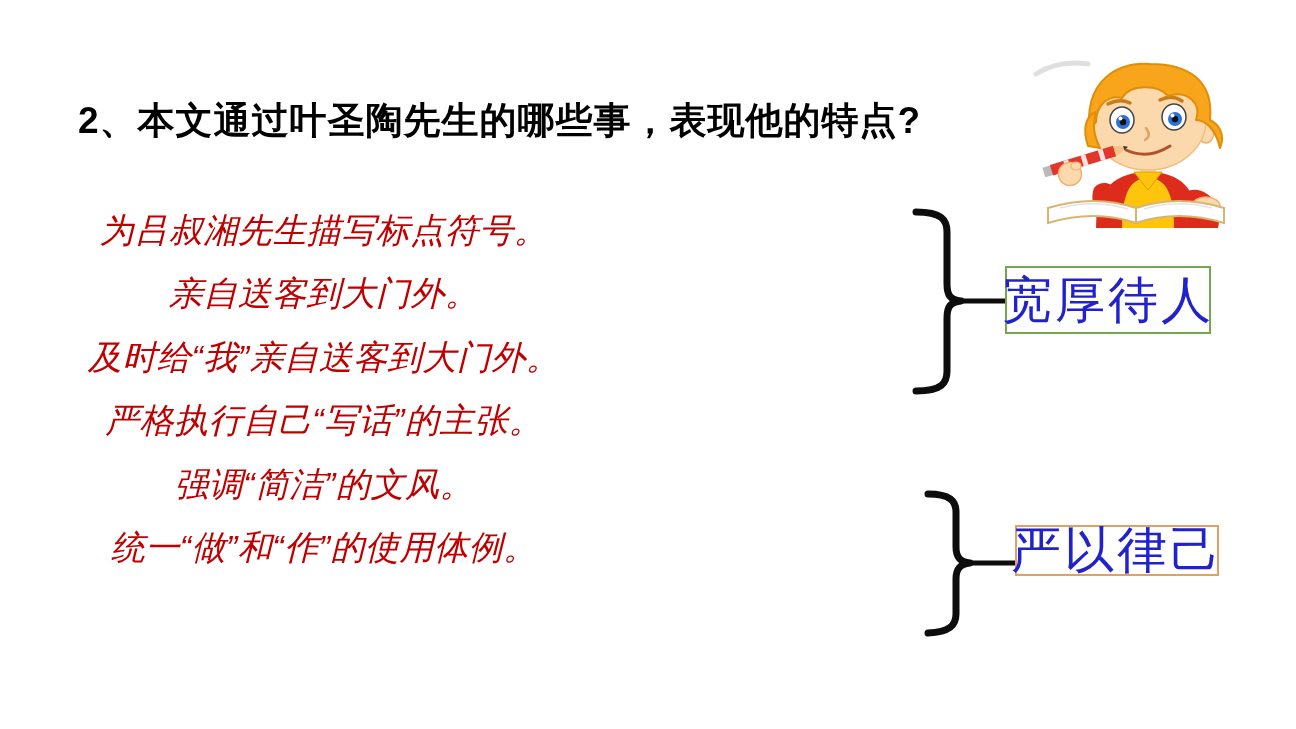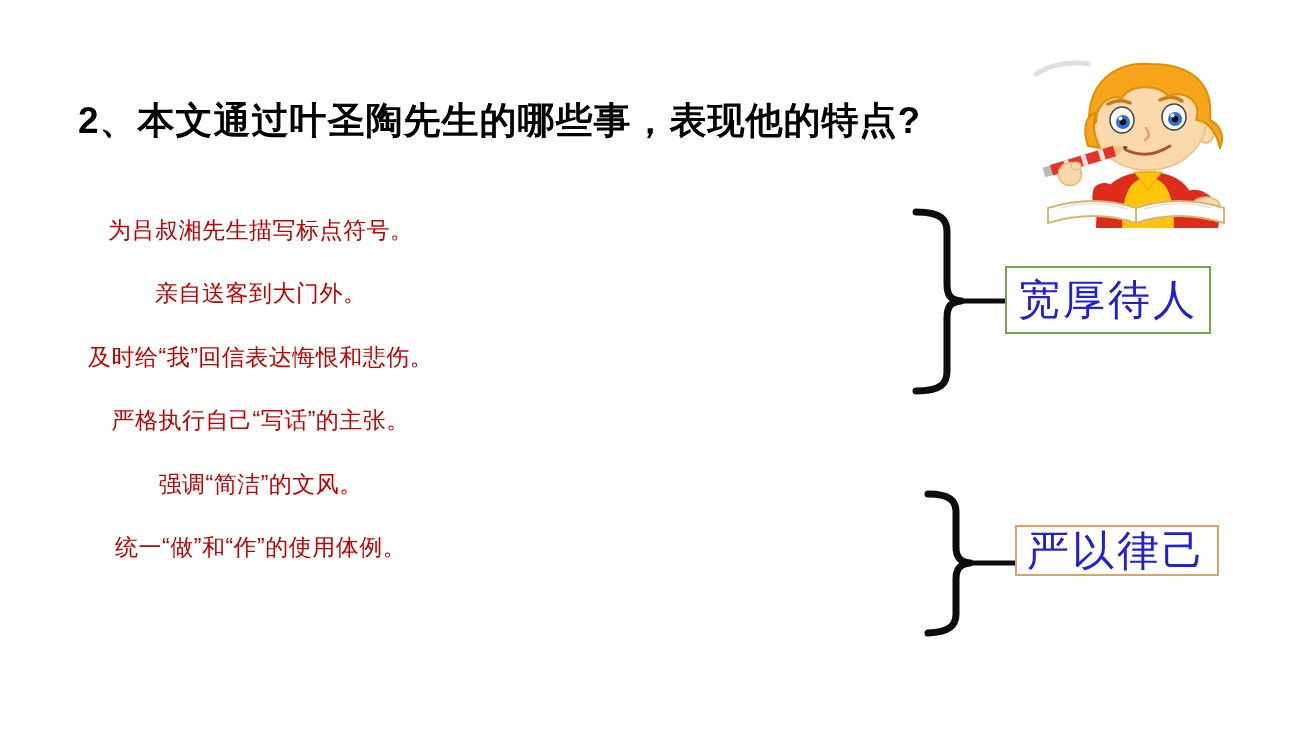--- a/index.html
+++ b/index.html
@@ -17,53 +17,53 @@
     position:relative;
   }
   .slide{position:absolute;inset:0;background:var(--bg);text-align:center;}
   .slide-title{
     position:absolute;left:78px;top:96px;
     font-size:37px;font-weight:700;color:var(--title-color);
     letter-spacing:1px;white-space:nowrap;
   }
   .question-list{
     position:absolute;left:88px;top:199px;
-    font-size:23px;font-weight:500;color:var(--item-color);
-    line-height:63.4px;white-space:nowrap;letter-spacing:0.5px;
+    font-size:34px;font-weight:500;color:var(--item-color);
+    line-height:63.4px;white-space:nowrap;letter-spacing:0.5px;font-style:italic;
   }
   .braces-overlay{
     position:absolute;left:0;top:0;width:1296px;height:729px;
     pointer-events:none;
   }
   .braces-overlay path{fill:none;stroke:var(--brace-color);stroke-linecap:round;stroke-linejoin:round;}
   .brace{stroke-width:7px;}
   .connector{stroke-width:5px;}
   .group-box{
     position:absolute;display:flex;align-items:center;justify-content:center;
     background:#fff;
-    font-size:42px;font-weight:500;color:var(--label-color);
+    font-size:50px;font-weight:500;color:var(--label-color);
     letter-spacing:3px;white-space:nowrap;
   }
   .group-box-1{left:1005px;top:266px;width:206px;height:68px;border:2.5px solid #74A54F;}
   .group-box-2{left:1015px;top:525px;width:204px;height:51px;border:2.5px solid #DFA164;}
   .illustration{
     position:absolute;left:1030px;top:58px;width:210px;height:170px;
   }
 </style>
 </head>
 <body>
 
 <div class="slide">
 
   <div class="slide-title">2、本文通过叶圣陶先生的哪些事，表现他的特点?</div>
 
   <div class="question-list">
     <div>为吕叔湘先生描写标点符号。</div>
     <div>亲自送客到大门外。</div>
-    <div>及时给“我”回信表达悔恨和悲伤。</div>
+    <div>及时给“我”亲自送客到大门外。</div>
     <div>严格执行自己“写话”的主张。</div>
     <div>强调“简洁”的文风。</div>
     <div>统一“做”和“作”的使用体例。</div>
   </div>
 
   <svg class="braces-overlay" viewBox="0 0 1296 729" aria-hidden="true">
     <path class="brace" d="M 916 212 C 942 212 947 220 947 232 L 947 284 C 947 295 950 300 961 301 C 950 302 947 307 947 318 L 947 371 C 947 383 942 391 916 391"></path>
     <path class="connector" d="M 958 301 L 1006 301"></path>
     <path class="brace" d="M 928 494 C 950 494 956 501 956 512 L 956 547 C 956 556 959 562 970 563 C 959 564 956 570 956 579 L 956 614 C 956 625 950 632 928 633"></path>
     <path class="connector" d="M 967 563 L 1016 563"></path>

